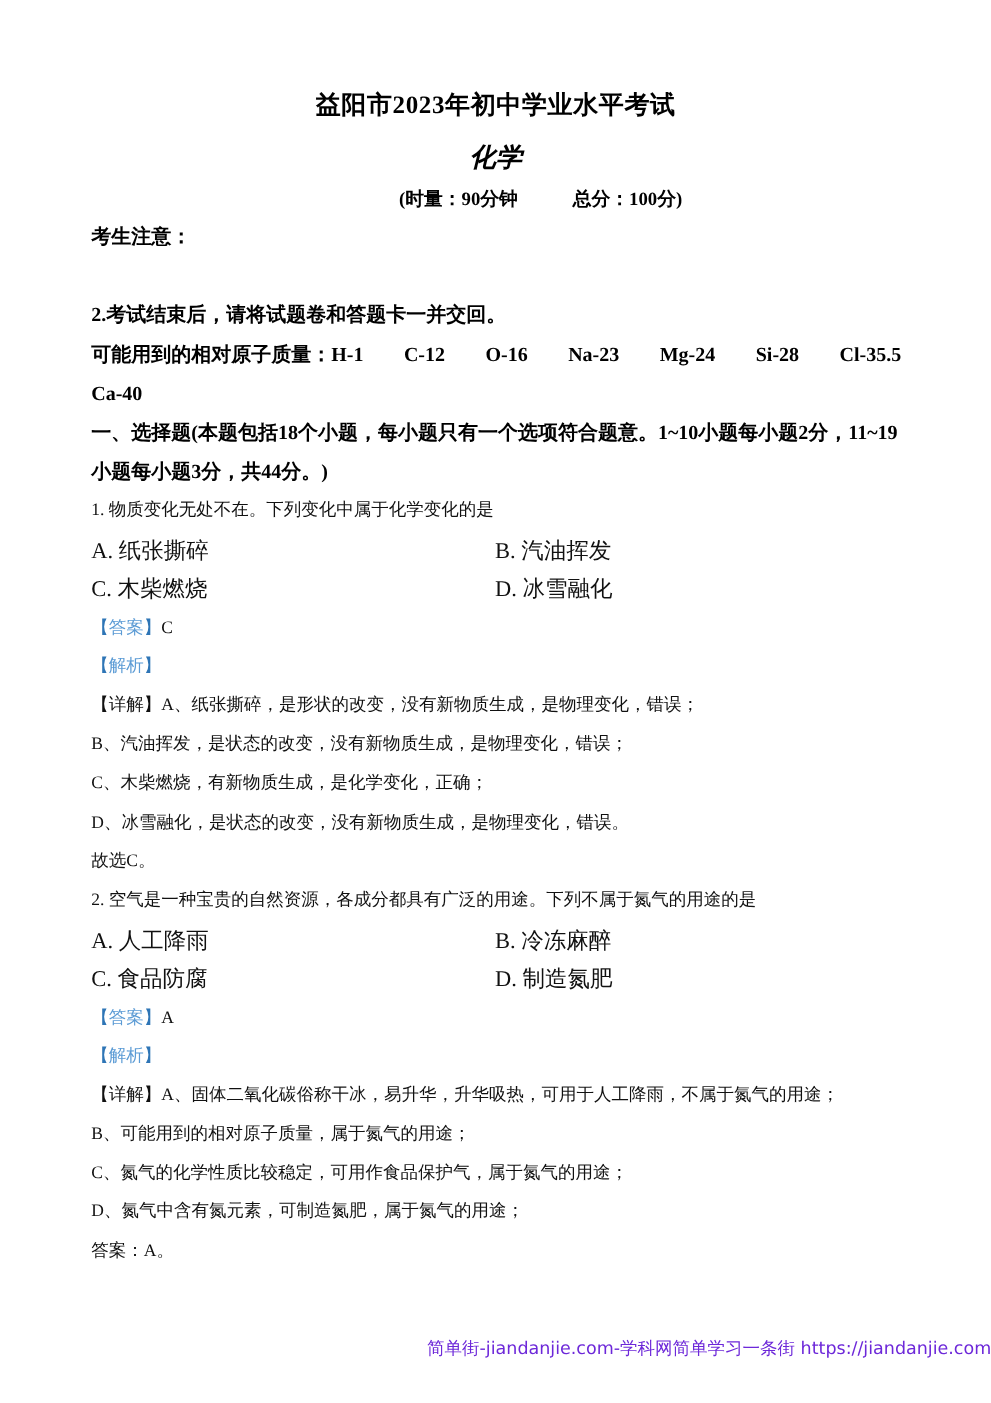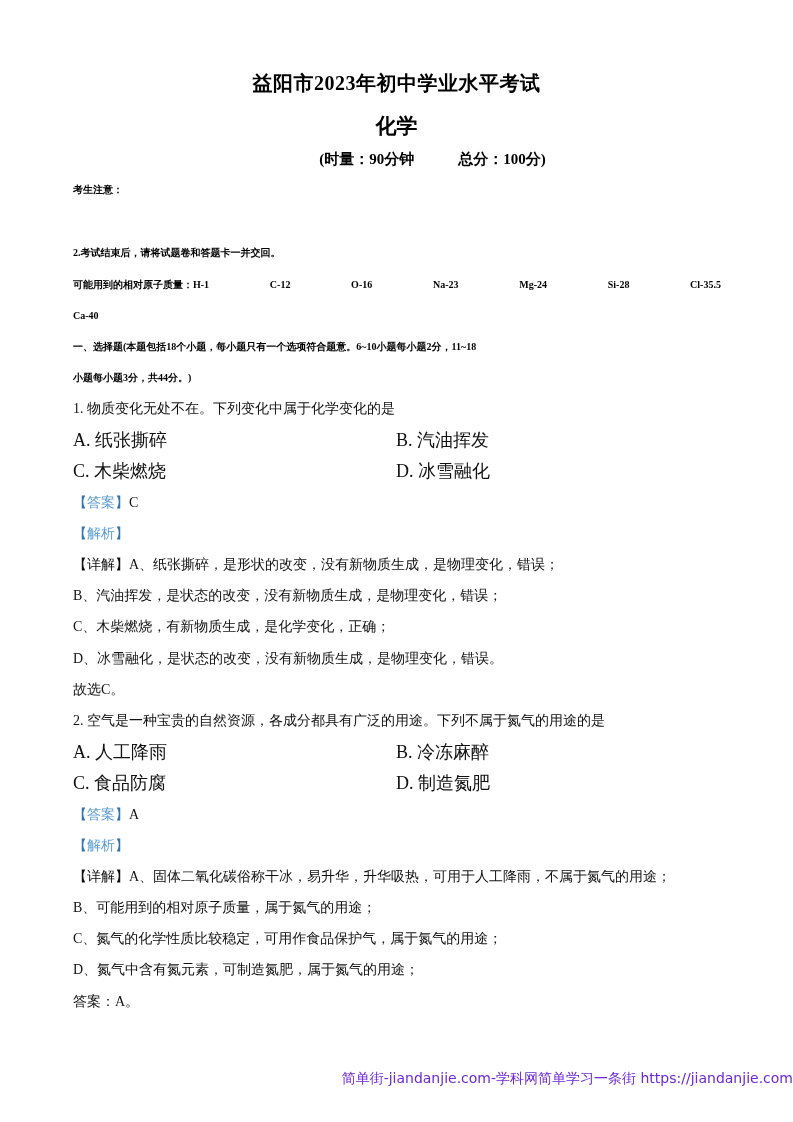--- a/index.html
+++ b/index.html
@@ -7,27 +7,27 @@
       width: 793px; height: 1122px; position: relative; overflow: hidden;
       font-family: "Liberation Serif", "DejaVu Serif", serif;
       color: #111;
     }
     .page { position: absolute; left: 0; top: 0; width: 793px; height: 866px; }
     .title {
       position: absolute; left: 0; width: 793px; text-align: center;
       font-weight: bold; color: #000;
     }
     .t1 { top: 70px; font-size: 20px; letter-spacing: 0.5px; }
-    .t2 { top: 112px; font-size: 21px; }
+    .t2 { top: 112px; font-size: 21px; font-style: italic; }
     .t3 { top: 150px; font-size: 15px; padding-left: 36px; }
     .t3 .gap { display: inline-block; width: 44px; }
     .line {
       position: absolute; left: 73px; font-size: 14px; white-space: nowrap; line-height: 20px;
     }
-    .bold { font-weight: bold; font-size: 10px; color: #000; }
+    .bold { font-weight: bold; font-size: 16px; color: #000; }
     .masses { display: flex; width: 648px; justify-content: space-between; }
     .opt { position: absolute; font-size: 18px; white-space: nowrap; line-height: 20px; }
     .optA { left: 73px; }
     .optB { left: 396px; }
     .tag { color: #5b9bd5; }
     .tag .br { color: #2e75b6; }
     .footer {
       position: absolute; top: 1070px; left: 0; width: 793px; text-align: right;
       font-family: "DejaVu Sans", "Liberation Sans", sans-serif;
       font-size: 14px; color: #6d28d9;
@@ -53,21 +53,21 @@
       <span>C-12</span>
       <span>O-16</span>
       <span>Na-23</span>
       <span>Mg-24</span>
       <span>Si-28</span>
       <span>Cl-35.5</span>
     </div>
   </div>
   <div class="line bold" style="top:306px">Ca-40</div>
 
-  <div class="line bold" style="top:337px">一、选择题(本题包括18个小题，每小题只有一个选项符合题意。6~10小题每小题2分，11~18</div>
+  <div class="line bold" style="top:337px">一、选择题(本题包括18个小题，每小题只有一个选项符合题意。1~10小题每小题2分，11~19</div>
   <div class="line bold" style="top:368px">小题每小题3分，共44分。)</div>
 
   <div class="line" style="top:399px">1. 物质变化无处不在。下列变化中属于化学变化的是</div>
   <div class="opt optA" style="top:430px">A. 纸张撕碎</div>
   <div class="opt optB" style="top:430px">B. 汽油挥发</div>
   <div class="opt optA" style="top:461px">C. 木柴燃烧</div>
   <div class="opt optB" style="top:461px">D. 冰雪融化</div>
   <div class="line" style="top:493px">
     <span class="tag"><span class="br">【</span><span>答案</span><span class="br">】</span></span><span>C</span>
   </div>

